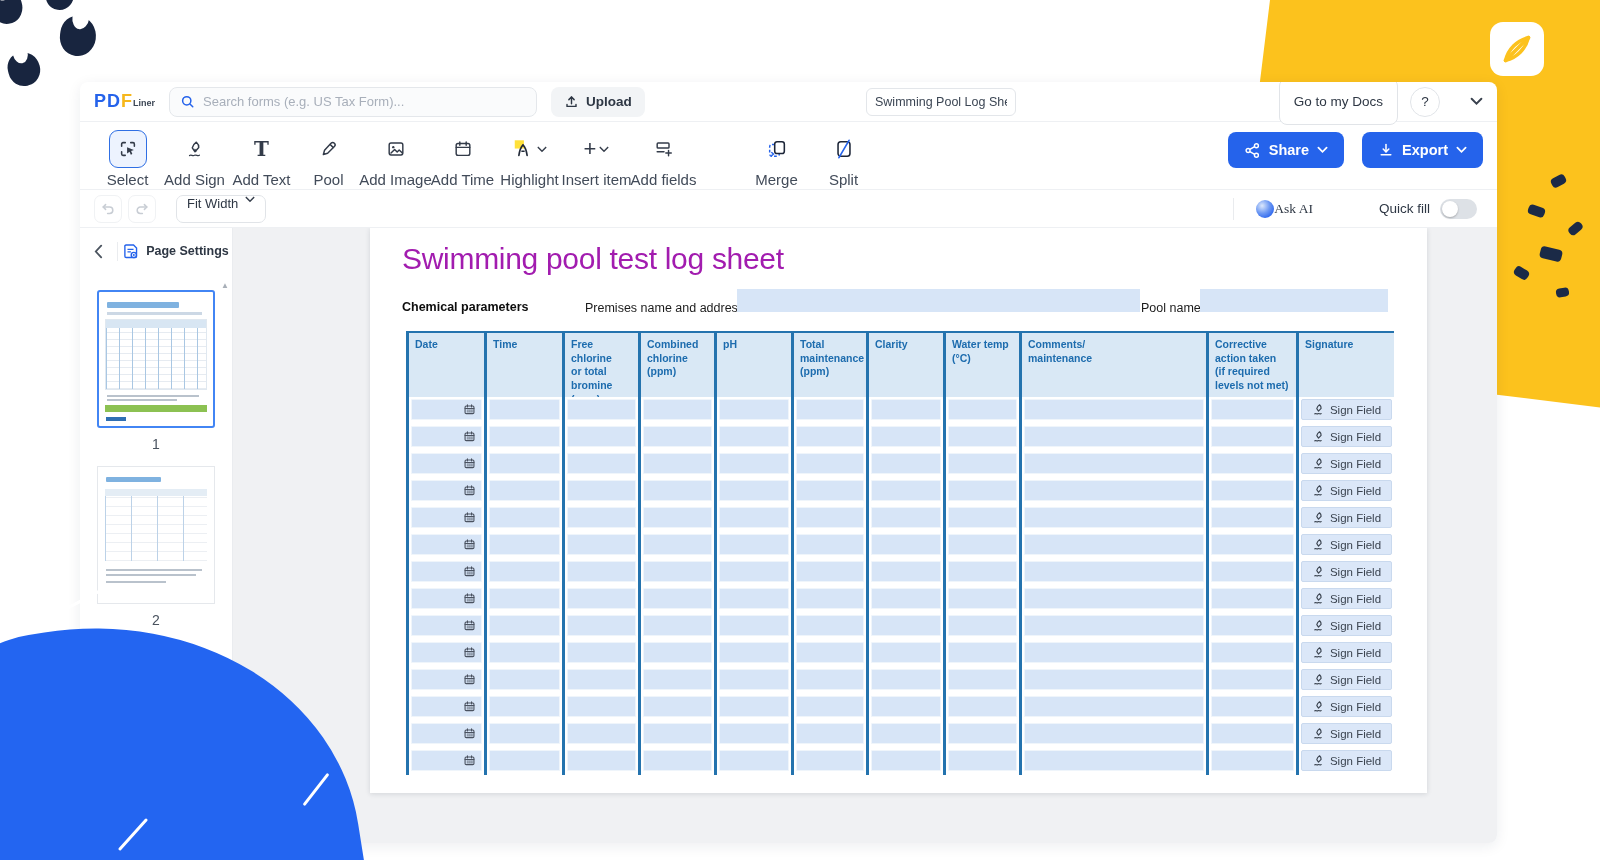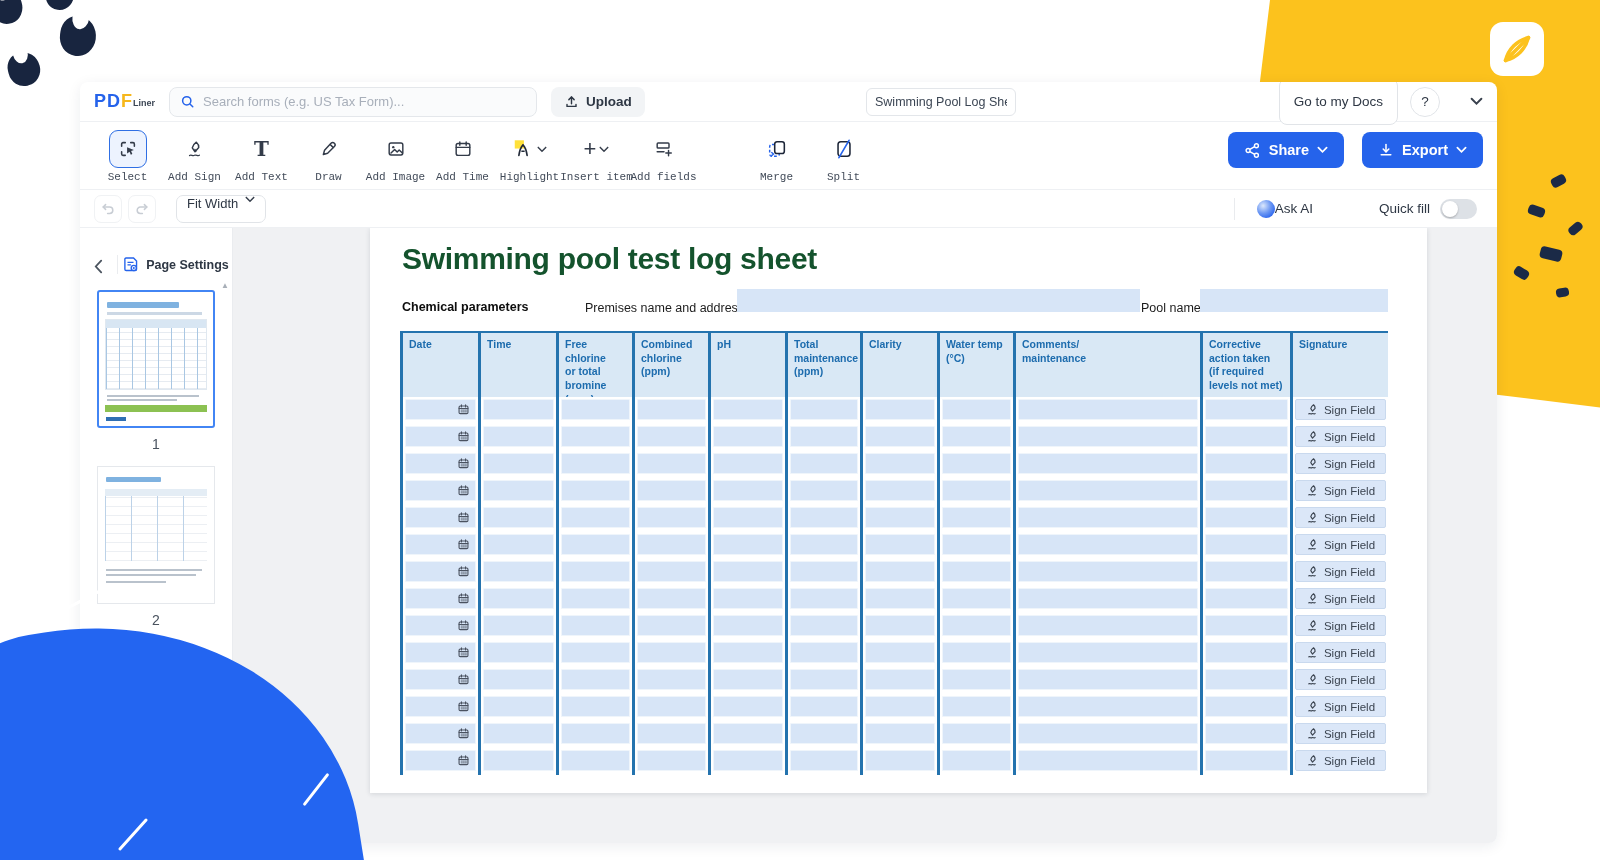--- a/index.html
+++ b/index.html
@@ -33,42 +33,42 @@
   .hdr-right { margin-left:auto; display:flex; align-items:center; gap:12px; }
   .ghost-btn { height:47px; padding:0 14px; border:1px solid #e1e4e8; border-radius:8px; background:#fff; display:flex; align-items:center; font-size:13.5px; color:#2e3744; cursor:pointer; white-space:nowrap; }
   .help-btn { width:30px; height:30px; border:1px solid #e1e4e8; border-radius:50%; background:#fff; display:flex; align-items:center; justify-content:center; font-size:13.5px; color:#2e3744; cursor:pointer; }
   .acct-chev { margin-left:18px; cursor:pointer; display:flex; align-items:center; }
 
   
   .tbar { height:68px; flex:0 0 68px; display:flex; align-items:flex-start; padding:8px 14px 0; border-bottom:1px solid #eef0f3; }
   .tool { width:67px; display:flex; flex-direction:column; align-items:center; gap:3px; cursor:pointer; }
   .tool-box { height:38px; min-width:38px; padding:0 3px; border:1.5px solid transparent; border-radius:9px; display:flex; align-items:center; justify-content:center; gap:3px; }
   .tool.active .tool-box { border-color:#2f6fe4; background:#edf3fe; }
-  .tool-label { font-size:11px; color:#424b59; white-space:nowrap;font-family:Liberation Mono, monospace; }
+  .tool-label { font-size:15px; color:#424b59; white-space:nowrap; }
   .tool-gap { width:46px; }
   .tbar-right { margin-left:auto; display:flex; gap:18px; margin-top:2px; }
   .btn-primary { height:36px; padding:8px 16px; background:#2563eb; border:none; border-radius:8px; color:#fff; display:flex; align-items:center; gap:8px; font-size:14.5px; font-weight:700; cursor:pointer; font-family:inherit; }
 
   
   .sbar { height:38px; flex:0 0 38px; display:flex; align-items:center; padding:0 14px; border-bottom:1px solid #eef0f3; }
   .mini-btn { width:28px; height:28px; border:1px solid #f0f2f4; border-radius:7px; background:#fff; display:flex; align-items:center; justify-content:center; margin-right:6px; cursor:default; }
   .fit-btn { margin-left:14px; height:28px; border:1px solid #e1e4e8; border-radius:7px; background:#fff; padding:0 10px; display:flex; align-items:flex-start; gap:7px; font-size:13px; color:#2e3744; cursor:pointer; }
   .sbar-right { margin-left:auto; display:flex; align-items:center; }
   .vdiv { width:1px; height:22px; background:#e9ebee; }
-  .askai { display:flex; align-items:center; gap:0; padding:0 26px 0 22px; cursor:pointer; }
+  .askai { display:flex; align-items:center; gap:0; padding:0 26px 0 22px; cursor:pointer;font-family:Liberation Serif, serif; }
   .ai-orb { width:18px; height:18px; border-radius:50%; background:radial-gradient(circle at 34% 32%, #dce8fc, #6b97f3 45%, #2a64ee 80%); }
   .askai span, .qfill span { font-size:13.5px; color:#2e3744; }
   .qfill { display:flex; align-items:center; gap:10px; padding-left:40px; padding-right:6px; }
   .toggle { width:37px; height:20px; border-radius:10px; background:#dde1e6; position:relative; cursor:pointer; }
   .toggle .knob { position:absolute; left:2px; top:2px; width:16px; height:16px; border-radius:50%; background:#fff; box-shadow:0 1px 2px rgba(0,0,0,.25); }
 
   
   .body { flex:1; display:flex; min-height:0; }
   .side { width:153px; flex:0 0 153px; background:#fff; border-right:1px solid #eaecef; position:relative; }
-  .side-top { height:46px; display:flex; align-items:flex-end; }
+  .side-top { height:46px; display:flex; align-items:center; }
   .collapse { width:37px; display:flex; align-items:center; justify-content:center; cursor:pointer; }
   .pgset { flex:1; display:flex; align-items:center; justify-content:center; gap:6px; border-left:1px solid #eaecef; font-size:12.5px; font-weight:700; color:#2e3744; cursor:pointer; }
   .thumbs { margin-top:16px; }
   .thumb-item { text-align:center; margin-bottom:14px; }
   .thumb { width:118px; height:138px; margin:0 auto; background:#fff; position:relative; cursor:pointer; overflow:hidden; }
   .thumb.sel { border:2px solid #4285f4; border-radius:3px; }
   .thumb.plain { border:1px solid #e5e8ec; }
   .thumb-num { font-size:14px; color:#49525e; margin-top:8px; }
   .sb-arrow { position:absolute; right:3px; font-size:8px; color:#a8afb8; cursor:pointer; line-height:1; }
 
@@ -85,26 +85,26 @@
       linear-gradient(#e4edf5 0 7px, rgba(0,0,0,0) 7px),
       repeating-linear-gradient(90deg, #bcd2e8 0 1px, rgba(0,0,0,0) 1px 26px),
       repeating-linear-gradient(0deg, #eceff3 0 1px, rgba(0,0,0,0) 1px 9px); }
   .m-line { position:absolute; height:2px; background:#b9c2cc; }
   .m-green { position:absolute; height:7px; background:#8cc152; }
   .m-blue { position:absolute; height:4px; background:#2f6fb3; }
 
   
   .canvas { flex:1; background:#f0f1f3; position:relative; overflow:hidden; }
   .page { position:absolute; left:137px; top:0; width:1057px; height:565px; background:#fff; box-shadow:0 1px 5px rgba(30,40,60,.14); }
-  .doc-title { position:absolute; left:32px; top:14px; font-size:30px; font-weight:700; color:#14532d; letter-spacing:-.3px; }
+  .doc-title { position:absolute; left:32px; top:14px; font-size:30px; font-weight:400; color:#a21caf; letter-spacing:-.3px; }
   .sect { position:absolute; left:32px; top:72px; font-size:12.5px; font-weight:700; color:#0d0d0d; }
   .flabel { position:absolute; top:73px; font-size:12.5px; color:#1c1c1c; }
   .ffield { position:absolute; top:61px; height:23px; background:#d7e5f7; cursor:text; }
 
-  .ltable { position:absolute; left:30px; top:103px; width:988px; }
+  .ltable { position:absolute; left:36px; top:103px; width:988px; }
   .thead { display:grid; border-top:2px solid #2473ae; }
   .th { border-left:3px solid #2473ae; background:#d9e8f5; color:#1d6cae; font-size:10.5px; font-weight:700; line-height:1.3; padding:5px 3px 3px 6px; height:64px; white-space:pre-line; overflow:hidden; }
   .trow { display:grid; height:27px; }
   .td { border-left:3px solid #2473ae; padding:2px 2px 4px 2px; position:relative; }
   .cellf { width:100%; height:100%; background:#d7e5f7; border:1px solid #eff5fb; border-radius:1px; cursor:text; }
   .cellf.date { display:flex; align-items:center; justify-content:flex-end; padding-right:5px; }
   .signchip { width:100%; height:100%; background:#dbe7f8; border:1px solid #c9d9ee; border-radius:2px; display:flex; align-items:center; justify-content:center; gap:5px; font-size:11.5px; color:#3b4450; cursor:pointer; }
 
   .ic { display:inline-flex; align-items:center; justify-content:center; }
   .t-serif { font-family:"DejaVu Serif", serif; font-size:20px; font-weight:700; color:#333b49; }
@@ -213,21 +213,21 @@
         </div>
         <div class="tool">
           <div class="tool-box">
             <span class="ic">
               <svg width="20" height="20" viewBox="0 0 22 22" fill="none" stroke="#333b49" stroke-width="1.6" stroke-linecap="round" stroke-linejoin="round">
                 <path d="M13.2 4.6a2.6 2.6 0 0 1 3.7 3.7L9.5 15.7 4.8 17l1.3-4.7z"></path>
                 <path d="M12.3 6l3.2 3.2"></path>
               </svg>
             </span>
           </div>
-          <div class="tool-label">Draw</div>
+          <div class="tool-label">Pool</div>
         </div>
         <div class="tool">
           <div class="tool-box">
             <span class="ic">
               <svg width="20" height="20" viewBox="0 0 22 22" fill="none" stroke="#333b49" stroke-width="1.6" stroke-linecap="round" stroke-linejoin="round">
                 <rect x="3.5" y="4.5" width="15" height="13" rx="2"></rect>
                 <circle cx="8" cy="9" r="1.3" fill="#333b49" stroke="none"></circle>
                 <path d="M5.5 15.5l4-4 2.8 2.8 2.2-2.2 3.5 3.4"></path>
               </svg>
             </span>

